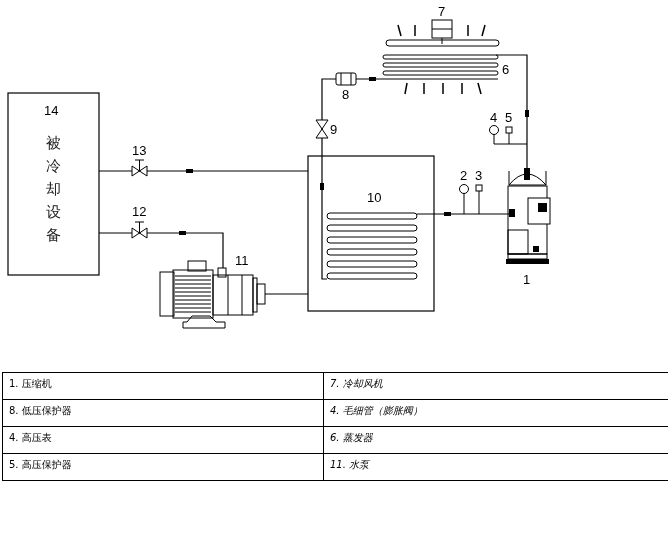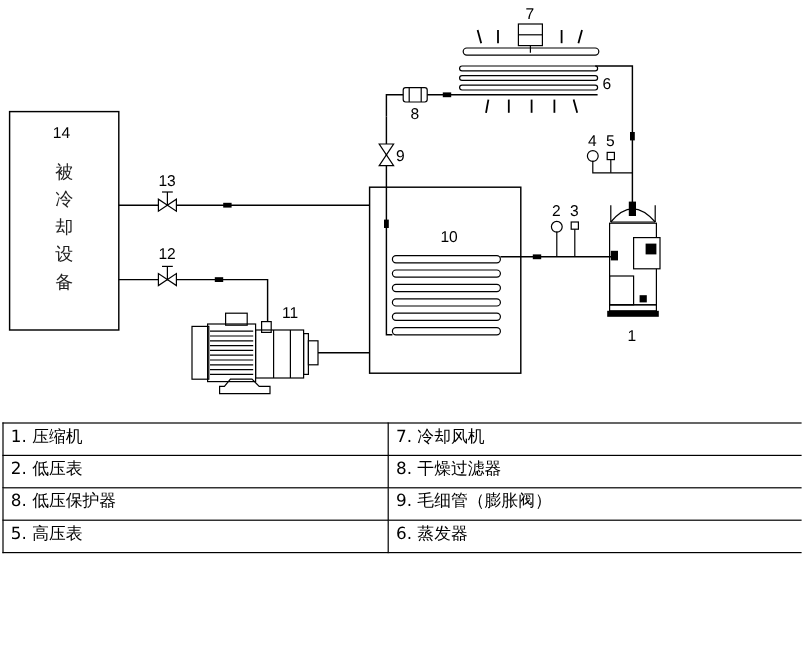--- a/index.html
+++ b/index.html
@@ -1,27 +1,27 @@
 <!DOCTYPE html>
 <html><head>
 <meta charset="utf-8">
 <style>
   html, body { margin:0; padding:0; background:#ffffff; }
   body { width:669px; height:551px; position:relative; overflow:hidden;
          font-family:"DejaVu Sans", sans-serif; color:#000; }
   #diagram { position:absolute; left:0; top:0; }
   .lbl { font-family:"Liberation Sans", sans-serif; font-size:13px; fill:#000; }
   .cn  { font-family:"DejaVu Sans", sans-serif; font-size:15px; fill:#222; }
-  #legend { position:absolute; left:2px; top:352px; width:666px;
+  #legend { position:absolute; left:2px; top:372px; width:666px;
             border-collapse:collapse; font-family:"DejaVu Sans", sans-serif;
-            font-size:14px; }
+            font-size:10px; }
   #legend td { border-top:1px solid #000; border-bottom:1px solid #000;
                height:26px; padding:0 0 0 6px; vertical-align:top; line-height:22px; }
   #legend td.c1 { width:314px; border-left:1px solid #000; border-right:1px solid #000; }
-  #legend td.c2 { border-right:none; }
+  #legend td.c2 { border-right:none;font-style:italic; }
 </style>
 </head>
 <body>
 
 <svg id="diagram" width="669" height="370" viewBox="0 0 669 370">
 
   <g>
     <rect x="8" y="93" width="91" height="182" fill="none" stroke="#000" stroke-width="1.2"></rect>
     <text class="lbl" x="44" y="115">14</text>
     <text class="cn" x="46" y="148">被</text>
@@ -186,25 +186,25 @@
   </g>
 </svg>
 
 <table id="legend">
   <tbody>
     <tr>
       <td class="c1">1. 压缩机</td>
       <td class="c2"> 7. 冷却风机</td>
     </tr>
     <tr>
-      <td class="c1">2. 低压表</td>
-      <td class="c2"> 8. 干燥过滤器</td>
-    </tr>
-    <tr>
       <td class="c1">8. 低压保护器</td>
-      <td class="c2">9. 毛细管（膨胀阀）</td>
-    </tr>
-    <tr>
-      <td class="c1">5. 高压表</td>
+      <td class="c2">4. 毛细管（膨胀阀）</td>
+    </tr>
+    <tr>
+      <td class="c1">4. 高压表</td>
       <td class="c2">6. 蒸发器</td>
+    </tr>
+    <tr>
+      <td class="c1">5. 高压保护器</td>
+      <td class="c2">11. 水泵</td>
     </tr>
   </tbody>
 </table>
 
 </body></html>

